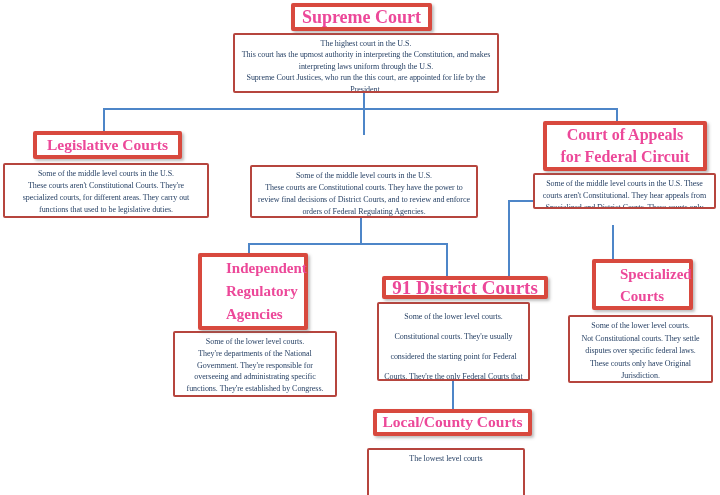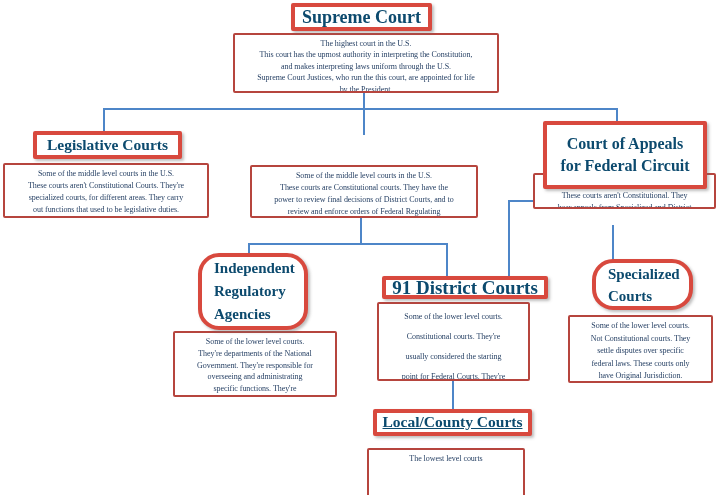--- a/index.html
+++ b/index.html
@@ -5,42 +5,42 @@
   html,body{margin:0;padding:0;background:#fff;}
   #canvas{
     position:relative;width:720px;height:495px;background:#ffffff;overflow:hidden;
     font-family:"Liberation Serif","DejaVu Serif",serif;
   }
   
   .tbox{
     position:absolute;background:#fff;border:4px solid #d8493e;border-radius:2px;
     box-shadow:2px 2px 3px rgba(110,110,110,.45);
     display:flex;align-items:center;justify-content:center;
-    color:#0c4a6e;font-weight:bold;text-align:center;white-space:pre-line;
+    color:#ec4899;font-weight:bold;text-align:center;white-space:pre-line;
     line-height:1.35;box-sizing:border-box;z-index:3;
   }
-  .tbox.left{justify-content:flex-start;text-align:left;padding-left:12px;border-radius:21px;}
+  .tbox.left{justify-content:flex-start;text-align:left;padding-left:24px;}
   .dbox{
     position:absolute;background:#fff;border:2px solid #b6453e;border-radius:2px;
     color:#1f3a5f;font-size:8px;letter-spacing:-0.05px;line-height:12px;
-    padding:3px 20px;box-sizing:border-box;overflow:hidden;z-index:2;
+    padding:3px 5px;box-sizing:border-box;overflow:hidden;z-index:2;
   }
   .dbox .intro{text-align:center;white-space:pre-line;}
   .dbox .body{text-align:center;white-space:pre-line;}
   
   .edge{position:absolute;background:#4e86c8;z-index:1;}
   
   #t-supreme     {left:291px;top:3px;  width:141px;height:28px;font-size:18px;}
   #t-legislative {left:33px; top:131px;width:149px;height:28px;font-size:15.5px;}
   #t-appeals12   {left:287px;top:134px;width:157px;height:26px;font-size:15.5px;}
-  #t-federal     {left:543px;top:121px;width:164px;height:68px;font-size:16px;line-height:22px;}
+  #t-federal     {left:543px;top:121px;width:164px;height:50px;font-size:16px;line-height:22px;}
   #t-independent {left:198px;top:253px;width:110px;height:77px;font-size:15px;line-height:23px;}
   #t-district    {left:382px;top:276px;width:166px;height:23px;font-size:19px;}
   #t-specialized {left:592px;top:259px;width:101px;height:51px;font-size:15px;line-height:22px;}
-  #t-local       {left:373px;top:409px;width:159px;height:27px;font-size:15.5px;text-decoration:underline;}
+  #t-local       {left:373px;top:409px;width:159px;height:27px;font-size:15.5px;}
   
   #d-supreme     {left:233px;top:33px; width:266px;height:60px;line-height:11.4px;}
   #d-legislative {left:3px;  top:163px;width:206px;height:55px;}
   #d-appeals12   {left:250px;top:165px;width:228px;height:53px;}
   #d-federal     {left:533px;top:173px;width:183px;height:36px;}
   #d-independent {left:173px;top:331px;width:164px;height:66px;line-height:11.8px;}
   #d-district    {left:377px;top:302px;width:153px;height:79px;line-height:20px;}
   #d-specialized {left:568px;top:315px;width:145px;height:68px;line-height:12.6px;}
   #d-local       {left:367px;top:438px;width:158px;height:55px;margin-top:10px;}
   

